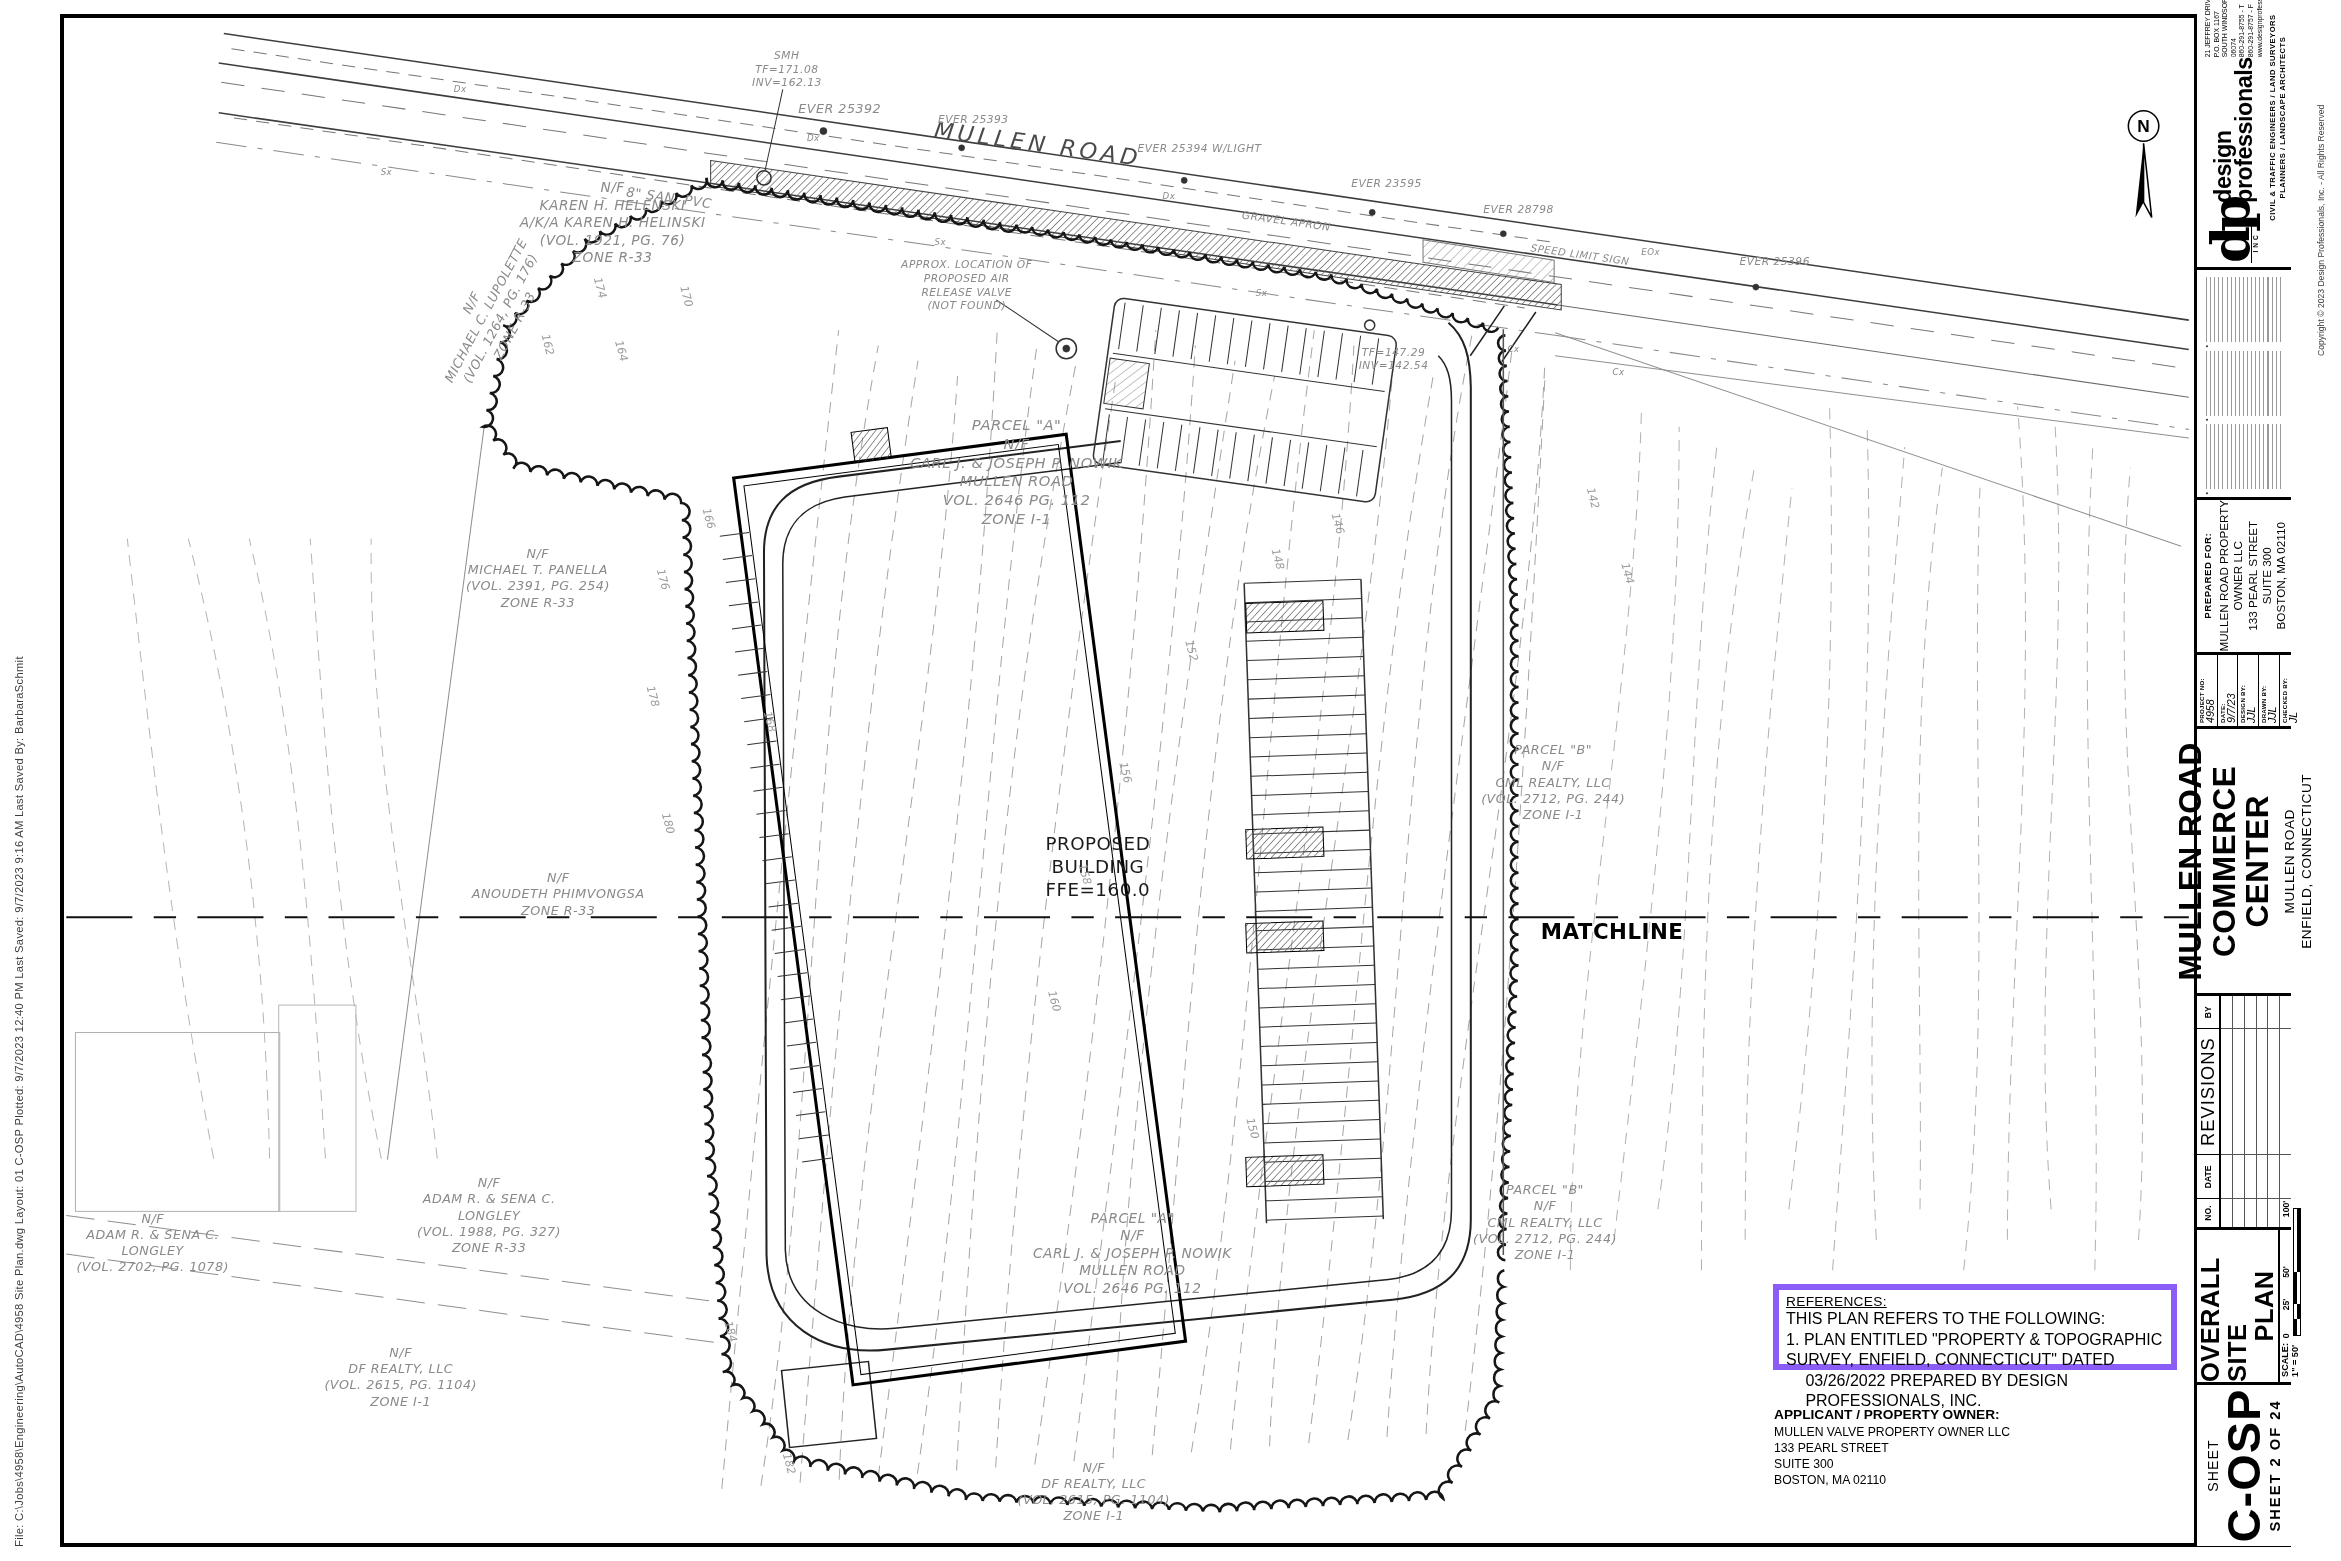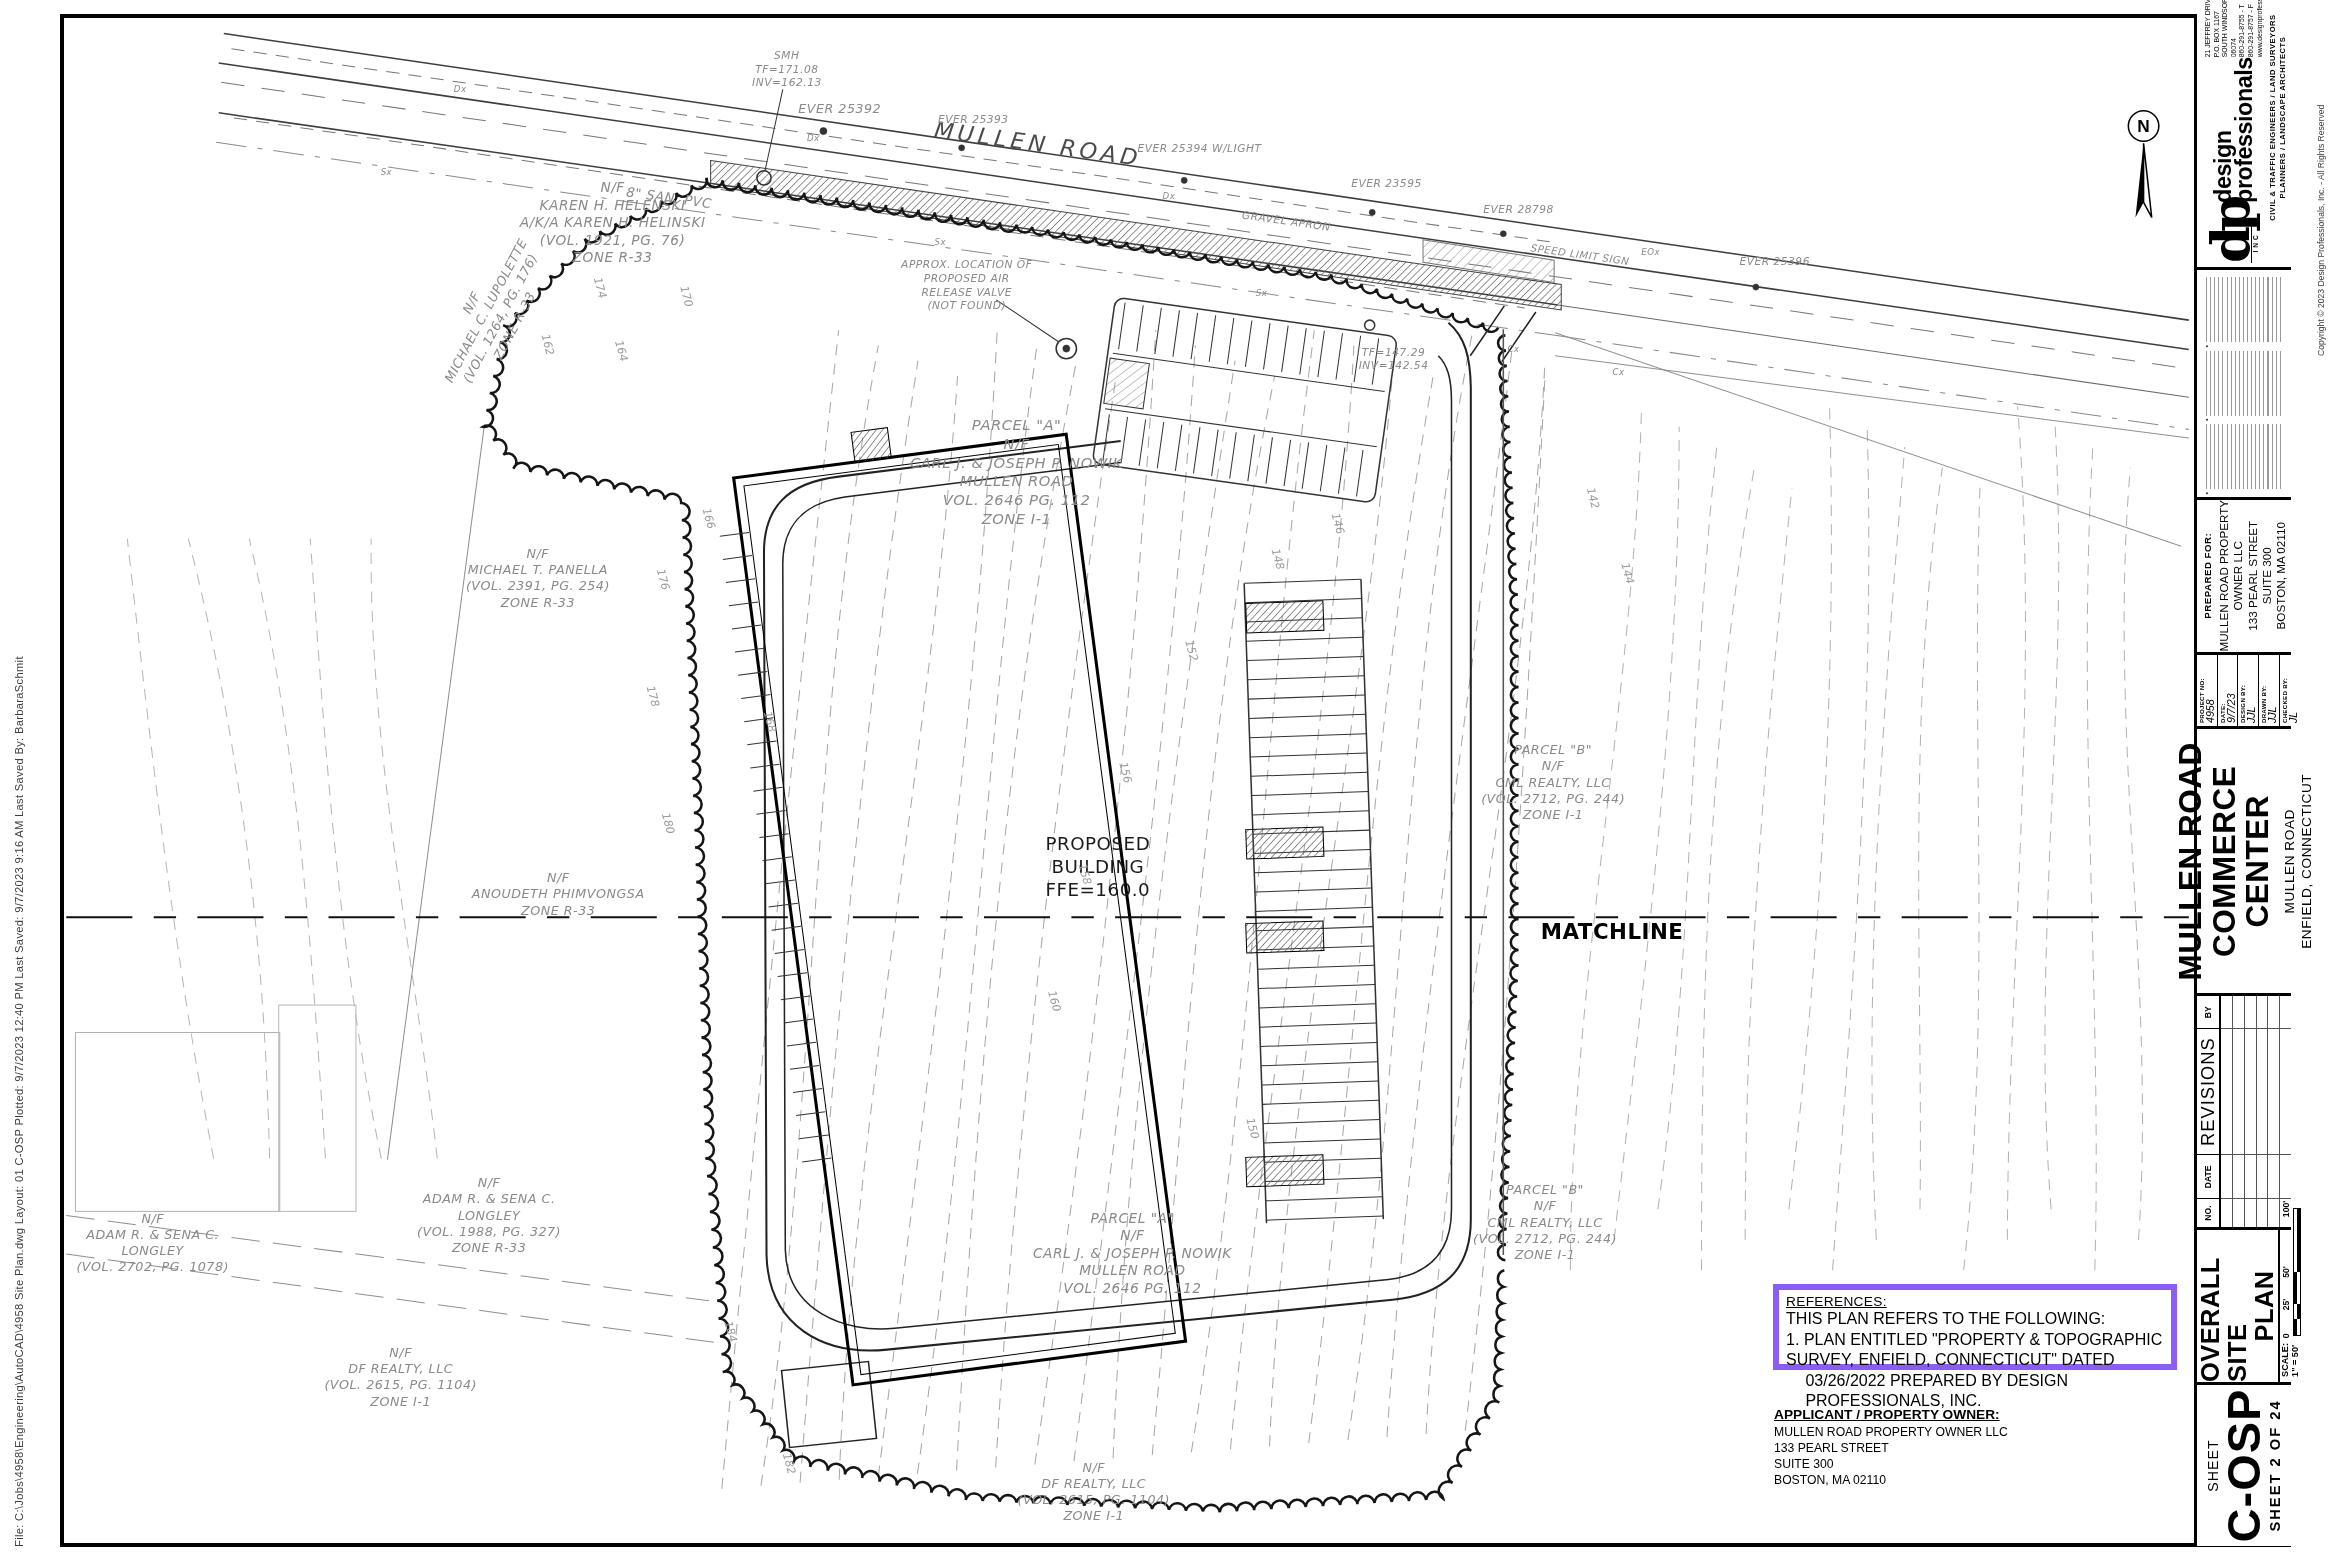--- a/index.html
+++ b/index.html
@@ -72,21 +72,21 @@
   .firm-names .n{font-size:23.4px;font-weight:bold;letter-spacing:-0.5px;}
   .firm-addr{font-size:6.9px;line-height:1.25;text-align:left;}
   .firm-tag{grid-column:1 / span 3;text-align:center;font-size:7.6px;font-weight:bold;letter-spacing:0.5px;line-height:1.3;}
   
   .refs{position:absolute;left:1773px;top:1284px;width:404px;height:86px;border:6px solid #8b5cf6;
     box-sizing:border-box;padding:4.1px 7.1px;background:#fff;}
   .refs .h{font-size:13.7px;text-decoration:underline;letter-spacing:0.3px;}
   .refs .l{font-size:16px;line-height:1.28;}
   .refs .l3{padding-left:19.3px;}
   .applicant{position:absolute;left:1774px;top:1407px;width:356px;}
-  .applicant .h{font-size:13.7px;font-weight:bold;text-decoration:underline;margin-bottom:3px;}
+  .applicant .h{font-size:13.7px;font-weight:bold;margin-bottom:3px;}
   .applicant .line{font-size:12.2px;line-height:1.3;}
 </style>
 </head>
 <body>
 
 <svg id="plan-svg" width="2342" height="1561" viewBox="0 0 4608 3072">
   <defs>
     <pattern id="hatch" patternUnits="userSpaceOnUse" width="10" height="10" patternTransform="rotate(45)">
       <line x1="0" y1="0" x2="0" y2="10" stroke="#555" stroke-width="2.5"></line>
     </pattern>
@@ -514,21 +514,21 @@
 
 <div class="refs">
   <div class="h">REFERENCES:</div>
   <div class="l">THIS PLAN REFERS TO THE FOLLOWING:</div>
   <div class="l">1.  PLAN ENTITLED "PROPERTY &amp; TOPOGRAPHIC SURVEY, ENFIELD, CONNECTICUT" DATED</div>
   <div class="l l3">03/26/2022 PREPARED BY DESIGN PROFESSIONALS, INC.</div>
 </div>
 <div class="applicant">
   <div class="h">APPLICANT / PROPERTY OWNER:</div>
   <div>
-      <div class="line">MULLEN ROAD PROPERTY OWNER LLC</div>
+      <div class="line">MULLEN VALVE PROPERTY OWNER LLC</div>
       <div class="line">133 PEARL STREET</div>
       <div class="line">SUITE 300</div>
       <div class="line">BOSTON, MA 02110</div>
     </div>
 </div>
 
 <div id="titleblock">
 
   <div class="blk tb-sheetno">
     <div class="w">SHEET</div>

